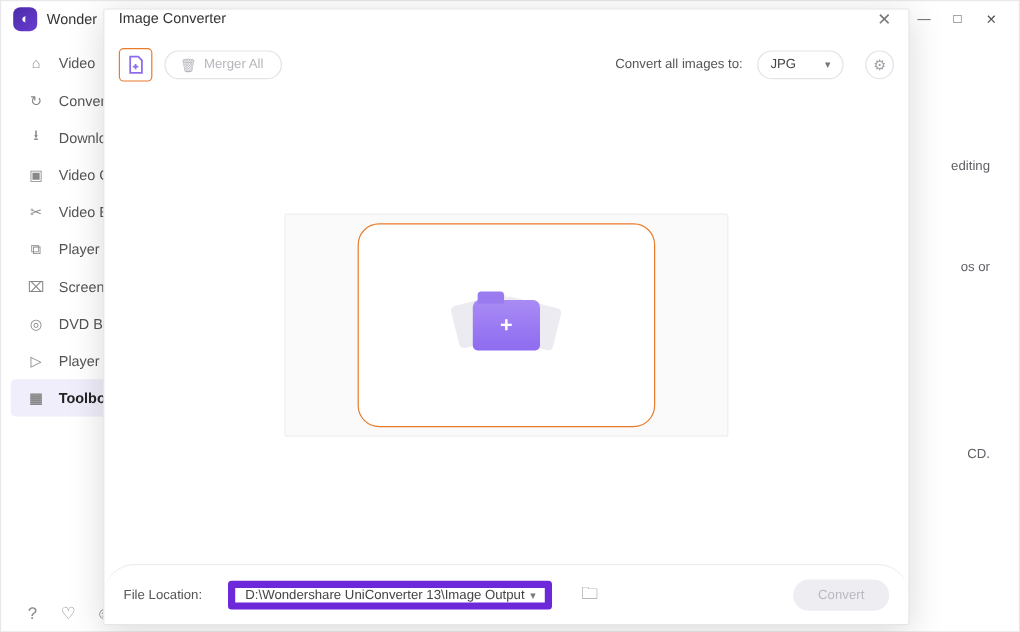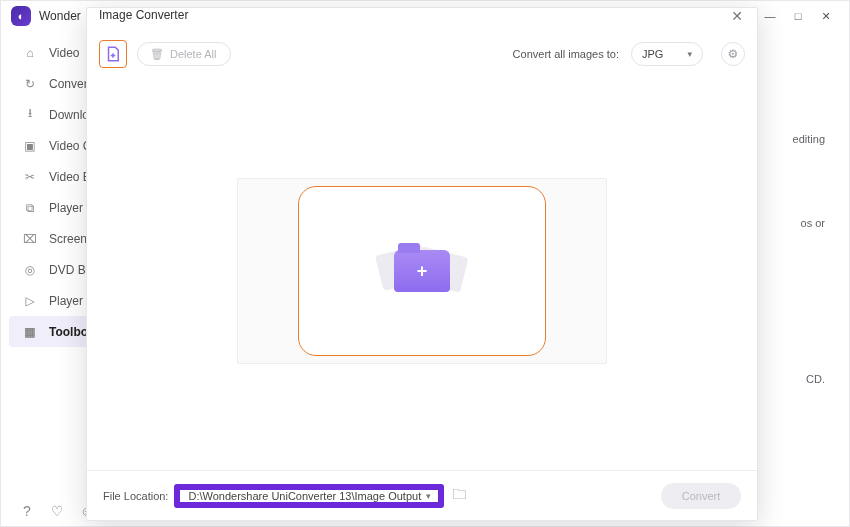--- a/index.html
+++ b/index.html
@@ -48,21 +48,21 @@
   .drop-inner { width: 248px; height: 170px; border:1.5px solid #EA7B2A; border-radius:18px; background:#fff; display:flex; flex-direction:column; align-items:center; justify-content:center; gap:12px;}
   .folder-ghost { position:relative; width:90px; height:70px; display:flex; align-items:center; justify-content:center;}
   .ghost1, .ghost2 { position:absolute; width:48px; height:36px; border-radius:4px; background:#ecebf2; }
   .ghost1 { transform: rotate(-14deg) translate(-18px,-8px); }
   .ghost2 { transform: rotate(14deg) translate(18px,-6px); }
   .folder { position:relative; width:56px; height:42px; border-radius:6px 6px 4px 4px; background:linear-gradient(180deg,#a98bf4,#8e6cf0); display:flex; align-items:center; justify-content:center; z-index:2;}
   .folder::before { content:""; position:absolute; top:-7px; left:4px; width:22px; height:10px; background:#9a7bf0; border-radius:3px 3px 0 0;}
   .folder-plus { color:#fff; font-size:18px; font-weight:700;}
   .drop-text { font-size:11px; color:#6a6a72;}
 
-  .modal-footer { height:50px; border-top:1px solid #eeeef2; display:flex; align-items:center; padding:0 16px; font-size:11px; color:#555; gap:6px;}
+  .modal-footer { height:50px; border-top:1px solid #eeeef2; display:flex; align-items:center; padding:0 16px; font-size:11px; color:#555; gap:22px;border-radius:25px;}
   .loc-input { flex:0 0 270px; height:24px; border:6px solid #6d28d9; border-radius:3px; display:flex; align-items:center; justify-content:space-between; padding:0 8px; font-size:11px; color:#444;}
   .loc-input .chev { font-size:9px; color:#777;}
   .folder-btn { width:18px; height:18px; display:flex; align-items:center; justify-content:center; color:#777; font-size:14px;}
   .modal-footer .spacer { flex:1; }
   .convert-btn { width:80px; height:26px; border-radius:14px; background:#eeeef2; color:#b8b8c0; display:flex; align-items:center; justify-content:center; font-size:11px;}
 
   
   .bg-snip { position:absolute; right:24px; font-size:11px; color:#5f5f66; }
   .bg-snip.s1 { top:104px;margin-top:28px; }
   .bg-snip.s2 { top:216px; }
@@ -146,21 +146,21 @@
 
     <div class="modal-toolbar">
       <div class="addbtn">
         <svg viewBox="0 0 24 24">
             <path fill="none" stroke="#8e6cf0" stroke-width="2" d="M6 3h9l4 4v14H6z"></path>
             <path stroke="#8e6cf0" stroke-width="2" d="M12 11v6M9 14h6"></path>
           </svg>
       </div>
       <div class="deleteall">
         <span class="trash">🗑</span>
-        <span>Delete All</span>
+        <span>Merger All</span>
       </div>
       <div class="spacer"></div>
       <span class="conv-label">Convert all images to:</span>
       <div class="format-select">
         <span>JPG</span>
         <span class="chev">▾</span>
       </div>
       <div class="settings-round">
         <span>⚙</span>
       </div>

